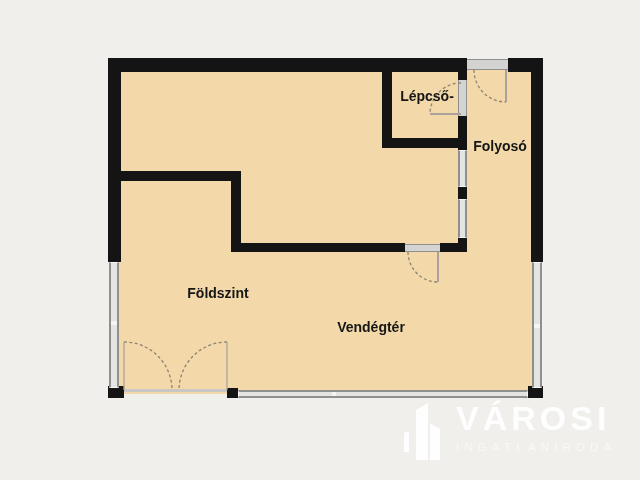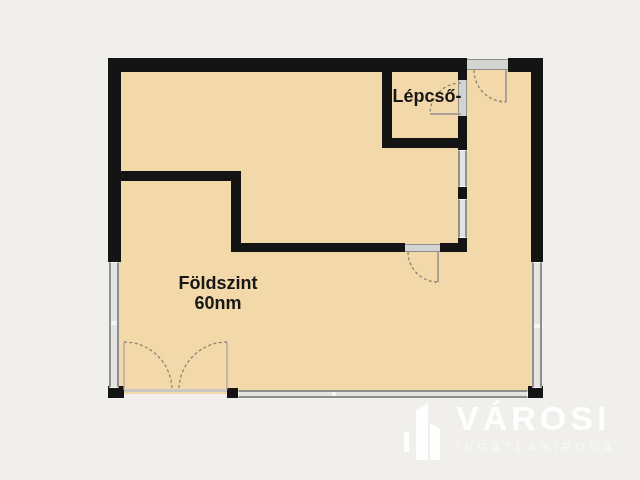--- a/index.html
+++ b/index.html
@@ -38,21 +38,21 @@
   .gap-h{
     background:var(--door-fill,#d3d3d1);
     border-top:1px solid var(--window-edge,#8f8f8f);
     border-bottom:1px solid var(--window-edge,#8f8f8f);
     box-sizing:border-box;
   }
   .mullion{background:#f6f5f2;position:absolute;}
   .room-label{
     position:absolute;
     color:var(--label,#161616);
-    font-size:18px;font-weight:bold;
+    font-size:14px;font-weight:bold;
     text-align:center;line-height:20px;
     white-space:nowrap;
   }
   .threshold{background:#c9c7c3;}
   svg.overlay{position:absolute;left:0;top:0;pointer-events:none;}
   .arc{fill:none;stroke:var(--arc,#8d8474);stroke-width:1.3;stroke-dasharray:3 2.4;}
   .leaf{fill:none;stroke:var(--leaf,#aaa29a);stroke-width:2;}
   .leaf-thin{fill:none;stroke:var(--leaf,#aaa29a);stroke-width:1.3;}
   #watermark{
     position:absolute;left:398px;top:400px;
@@ -129,23 +129,28 @@
     <path class="leaf" d="M438 252 L438 282"></path>
     <path class="arc" d="M408 252 A30 30 0 0 0 438 282"></path>
 
     <path class="leaf" d="M461 114 L430 114"></path>
     <path class="arc" d="M461 83 A31 31 0 0 0 430 114"></path>
   </svg>
 
   <div class="room-label" style="left:377px;top:86px;width:100px;">
     <div>Lépcső-</div>
   </div>
-  <div class="room-label" style="left:158px;top:273px;width:120px;">
+  <div class="room-label" style="left:450px;top:136px;width:100px;">
+    <div>Folyosó</div>
+  </div>
+  <div class="room-label" style="left:158px;top:283px;width:120px;">
     <div>Földszint</div>
-    <div>60nm</div>
+  </div>
+  <div class="room-label" style="left:311px;top:317px;width:120px;">
+    <div>Vendégtér</div>
   </div>
 
   <div id="watermark">
     <svg id="wm-icon" viewBox="0 0 46 60">
       <polygon points="6,33 11,31 11,52 6,52"></polygon>
       <polygon points="18,10 30,3 30,60 18,60"></polygon>
       <polygon points="32,23 42,29 42,60 32,60"></polygon>
     </svg>
     <div id="wm-text">
       <div id="wm-brand">VÁROSI</div>

